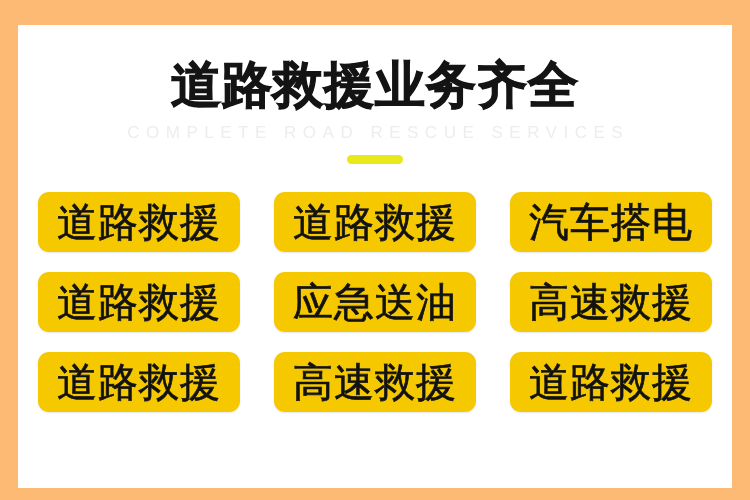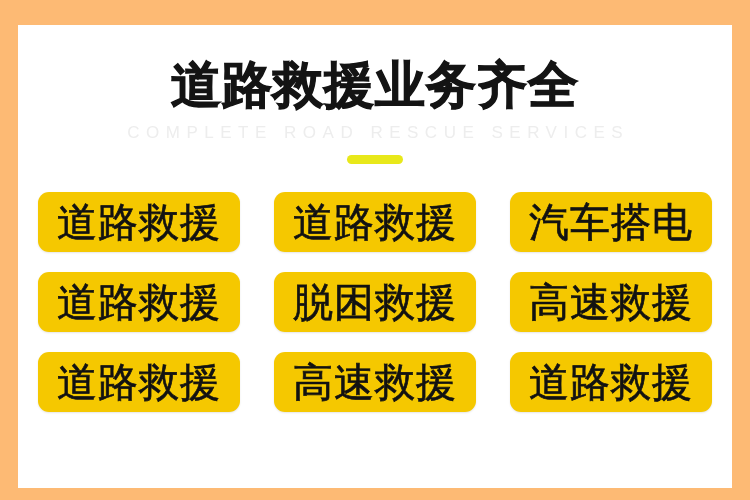--- a/index.html
+++ b/index.html
@@ -124,21 +124,21 @@
 
       <button class="svc-btn">
         <span class="svc-btn-label">汽车搭电</span>
       </button>
 
       <button class="svc-btn">
         <span class="svc-btn-label">道路救援</span>
       </button>
 
       <button class="svc-btn">
-        <span class="svc-btn-label">脱困救援</span>
+        <span class="svc-btn-label">应急送油</span>
       </button>
 
       <button class="svc-btn">
         <span class="svc-btn-label">高速救援</span>
       </button>
 
       <button class="svc-btn">
         <span class="svc-btn-label">道路救援</span>
       </button>
 

